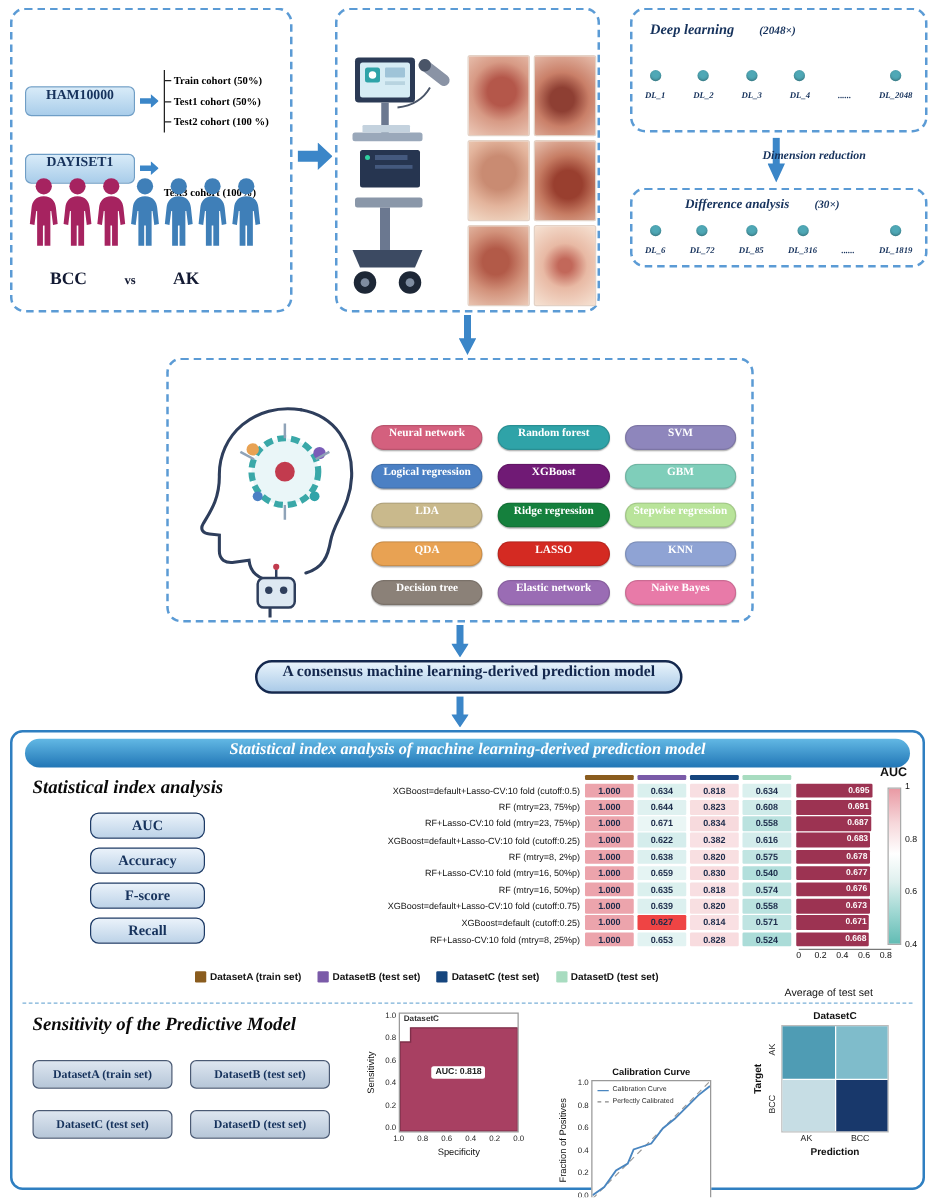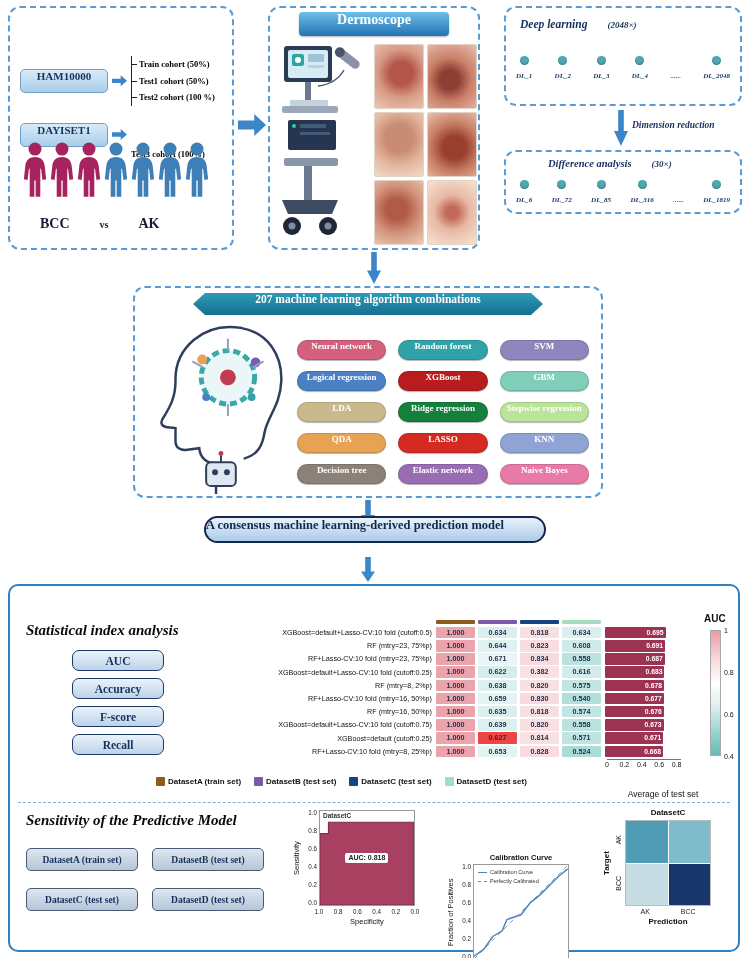--- a/index.html
+++ b/index.html
@@ -39,45 +39,45 @@
   .lesion:nth-child(6){background:radial-gradient(circle at 50% 50%,#c2685a 0 14%,#e8b9a4 45%,#f6e3d4 100%);}
 
   
   .dl-title-row{position:absolute;display:flex;align-items:baseline;gap:20px;}
   .dl-title{font:italic bold 11.5px "Liberation Serif",serif;color:#16325c;}
   .dl-count{font:italic bold 9px "Liberation Serif",serif;color:#16325c;}
   .dl-nodes{position:absolute;display:flex;justify-content:space-between;}
   .dl-item{display:flex;flex-direction:column;align-items:center;gap:7px;}
   .dl-dot{width:9px;height:9px;border-radius:50%;background:#4fa8b6;box-shadow:inset 0 -1px 2px rgba(0,0,0,.3);}
   .dl-label{font:italic bold 7px "Liberation Serif",serif;color:#16325c;white-space:nowrap;}
-  #dim-label{position:absolute;left:632px;top:120px;width:112px;font:italic bold 9.5px "Liberation Serif",serif;color:#16325c;}
+  #dim-label{position:absolute;left:610px;top:120px;width:112px;font:italic bold 9.5px "Liberation Serif",serif;color:#16325c;}
 
   
   #ml-banner{position:absolute;top:5px;left:50%;transform:translateX(-50%);width:350px;height:22px;line-height:22px;text-align:center;color:#fff;
              font:bold 11.5px "Liberation Serif",serif;background:linear-gradient(180deg,#2d9ab8,#17708f);
              clip-path:polygon(12px 0,calc(100% - 12px) 0,100% 50%,calc(100% - 12px) 100%,12px 100%,0 50%);}
   #head-art{position:absolute;left:8px;top:28px;}
   #algo-grid{position:absolute;left:162px;right:12px;top:52px;display:grid;grid-template-columns:repeat(3,1fr);column-gap:12px;row-gap:11px;}
   .algo-pill{height:20px;line-height:20px;border-radius:10px;text-align:center;color:#fff;font:bold 9px "Liberation Serif",serif;
              box-shadow:0 1px 1px rgba(0,0,0,.3);white-space:nowrap;overflow:hidden;cursor:pointer;border:1px solid rgba(0,0,0,.12);box-sizing:border-box;}
 
   
-  #consensus{position:absolute;left:204px;top:516px;width:342px;height:27px;line-height:22px;border:2.5px solid #14284e;border-radius:15px;
+  #consensus{position:absolute;left:204px;top:528px;width:342px;height:27px;line-height:22px;text-align:center;border:2.5px solid #14284e;border-radius:15px;
              background:linear-gradient(180deg,#e8f3fb,#abcbe8);color:#14284e;font:bold 12.5px "Liberation Serif",serif;box-sizing:border-box;}
 
   
   #stats{position:absolute;left:8px;top:584px;width:732px;height:368px;border:2.5px solid #2f7fc1;border-radius:10px;background:#fff;box-sizing:border-box;}
   #stats-header{position:absolute;left:10px;right:10px;top:5px;height:23px;line-height:23px;border-radius:12px;text-align:center;color:#fff;
                 font:italic bold 13px "Liberation Serif",serif;background:linear-gradient(180deg,#62b8e4,#2176b6);}
   .sec-title{position:absolute;font:italic bold 15px "Liberation Serif",serif;color:#0a0a0a;white-space:nowrap;}
   #metric-col{position:absolute;left:62px;top:64px;display:flex;flex-direction:column;gap:7px;}
   .metric-btn{width:92px;height:21px;border-radius:7px;border:1.6px solid #1c3a66;background:linear-gradient(180deg,#eaf2fa,#bdd3e8);
               color:#16325c;font:bold 11.5px "Liberation Serif",serif;cursor:pointer;}
   
-  #hm{position:absolute;left:210px;top:34px;width:470px;}
+  #hm{position:absolute;left:242px;top:34px;width:470px;}
   #hm-strips{display:flex;gap:3px;margin-left:216px;margin-bottom:2px;}
   .col-strip{width:39px;height:4px;border-radius:1px;}
   .hm-row{display:flex;align-items:center;height:13.2px;}
   .hm-label{width:212px;padding-right:4px;text-align:right;font-size:7.2px;color:#111;white-space:nowrap;}
   .hm-cell{width:39px;height:11.5px;line-height:11.5px;margin-right:3px;text-align:center;font-weight:bold;font-size:7.2px;color:#1c2b4a;border-radius:1px;flex:none;}
   .hm-bartrack{position:relative;width:74px;height:11.5px;margin-left:1px;flex:none;}
   .hm-bar{position:absolute;left:0;top:0;bottom:0;background:#9c3352;border-radius:1px;}
   .hm-barval{position:absolute;right:2px;top:0;line-height:11.5px;color:#fff;font-weight:bold;font-size:6.8px;}
   #hm-axis{position:relative;margin-left:387px;width:74px;height:10px;border-top:1px solid #777;margin-top:1px;}
   .ax-tick{position:absolute;top:1px;transform:translateX(-50%);font-size:7px;color:#111;}
@@ -172,21 +172,20 @@
     <div id="bccak">
       <span class="grp">BCC</span>
       <span class="vs">vs</span>
       <span class="grp">AK</span>
     </div>
   </section>
 
   <div class="arrow-right" style="left:238px;top:114px;width:28px;height:22px;"></div>
 
   <section class="panel" style="left:268px;top:6px;width:212px;height:244px;">
-    <div class="ribbon" style="width:150px;">Dermoscope</div>
     <div id="cart">
       <svg viewBox="0 0 98 206" width="98" height="206">
         <rect x="10" y="6" width="48" height="36" rx="3" fill="#2b3a55"></rect>
         <rect x="14" y="10" width="40" height="28" rx="2" fill="#d6ecf4"></rect>
         <rect x="18" y="14" width="12" height="12" rx="2" fill="#2fa3a8"></rect>
         <circle cx="24" cy="20" r="3" fill="#fff"></circle>
         <rect x="34" y="14" width="16" height="8" rx="1" fill="#9fc4d8"></rect>
         <rect x="34" y="25" width="16" height="3" fill="#b8d4e0"></rect>
         <rect x="31" y="42" width="6" height="26" fill="#6b7890"></rect>
         <g transform="rotate(38 74 18)">
@@ -284,21 +283,20 @@
         <div class="dl-item">
           <span class="dl-dot"></span>
           <span class="dl-label">DL_1819</span>
         </div>
       </div>
   </section>
 
   <div class="arrow-down" style="left:367px;top:252px;width:14px;height:32px;"></div>
 
   <section class="panel" style="left:133px;top:286px;width:470px;height:212px;">
-    <div id="ml-banner">207 machine learning algorithm combinations</div>
     <div id="head-art">
       <svg viewBox="0 0 150 180" width="152" height="178">
         <path d="M97,12 C60,6 30,32 31,66 C31,84 24,94 18,104 c-3,5 0,8 5,8.5 l8,0.8 0,13 c0,7 5,10 12,9 l12,-1.6 c1,10 8,15 17,16 l0,30" fill="none" stroke="#2e3e5c" stroke-width="2.5" stroke-linecap="round"></path>
         <path d="M97,12 c28,5 42,28 41,54 -1,24 -14,36 -17,52 -2,12 -6,22 -20,26" fill="none" stroke="#2e3e5c" stroke-width="2.5" stroke-linecap="round"></path>
         <circle cx="84" cy="62" r="27" fill="#eaf6f8" stroke="#3aa8a8" stroke-width="5" stroke-dasharray="7 4"></circle>
         <circle cx="84" cy="62" r="8" fill="#c23b4e"></circle>
         <circle cx="58" cy="44" r="5" fill="#e8a253"></circle>
         <circle cx="112" cy="47" r="5" fill="#7a5cb8"></circle>
         <circle cx="62" cy="82" r="4" fill="#4b80c4"></circle>
         <circle cx="108" cy="82" r="4" fill="#2fa3a8"></circle>
@@ -308,41 +306,42 @@
         <circle cx="83" cy="158" r="3" fill="#2e3e5c"></circle>
         <path d="M77,148 l0,-7" stroke="#2e3e5c" stroke-width="2"></path>
         <circle cx="77" cy="139" r="2.5" fill="#c23b4e"></circle>
       </svg>
     </div>
     <div id="algo-grid">
         <div class="algo-pill" style="background: rgb(212, 96, 126);">Neural network</div>
         <div class="algo-pill" style="background: rgb(47, 163, 168);">Random forest</div>
         <div class="algo-pill" style="background: rgb(142, 134, 188);">SVM</div>
         <div class="algo-pill" style="background: rgb(75, 128, 196);">Logical regression</div>
-        <div class="algo-pill" style="background: #b91c1c;">XGBoost</div>
+        <div class="algo-pill" style="background: #701a75;">XGBoost</div>
         <div class="algo-pill" style="background: rgb(127, 206, 186);">GBM</div>
         <div class="algo-pill" style="background: rgb(201, 185, 140);">LDA</div>
         <div class="algo-pill" style="background: #15803d;">Ridge regression</div>
         <div class="algo-pill" style="background: rgb(185, 228, 154);">Stepwise regression</div>
         <div class="algo-pill" style="background: rgb(232, 162, 83);">QDA</div>
         <div class="algo-pill" style="background: rgb(212, 42, 34);">LASSO</div>
         <div class="algo-pill" style="background: rgb(143, 163, 212);">KNN</div>
         <div class="algo-pill" style="background: rgb(139, 129, 120);">Decision tree</div>
         <div class="algo-pill" style="background: rgb(154, 108, 180);">Elastic network</div>
         <div class="algo-pill" style="background: rgb(232, 122, 168);">Naive Bayes</div>
       </div>
   </section>
 
   <div class="arrow-down" style="left:361px;top:500px;width:14px;height:26px;"></div>
 
   <div id="consensus">A consensus machine learning-derived prediction model</div>
 
   <div class="arrow-down" style="left:361px;top:557px;width:14px;height:25px;"></div>
 
   <section id="stats">
+    <div id="stats-header">Statistical index analysis of machine learning-derived prediction model</div>
     <div class="sec-title" style="left:16px;top:36px;">Statistical index analysis</div>
     <div id="metric-col">
         <button class="metric-btn">AUC</button>
         <button class="metric-btn">Accuracy</button>
         <button class="metric-btn">F-score</button>
         <button class="metric-btn">Recall</button>
       </div>
 
     <div id="hm">
       <div id="hm-strips">

